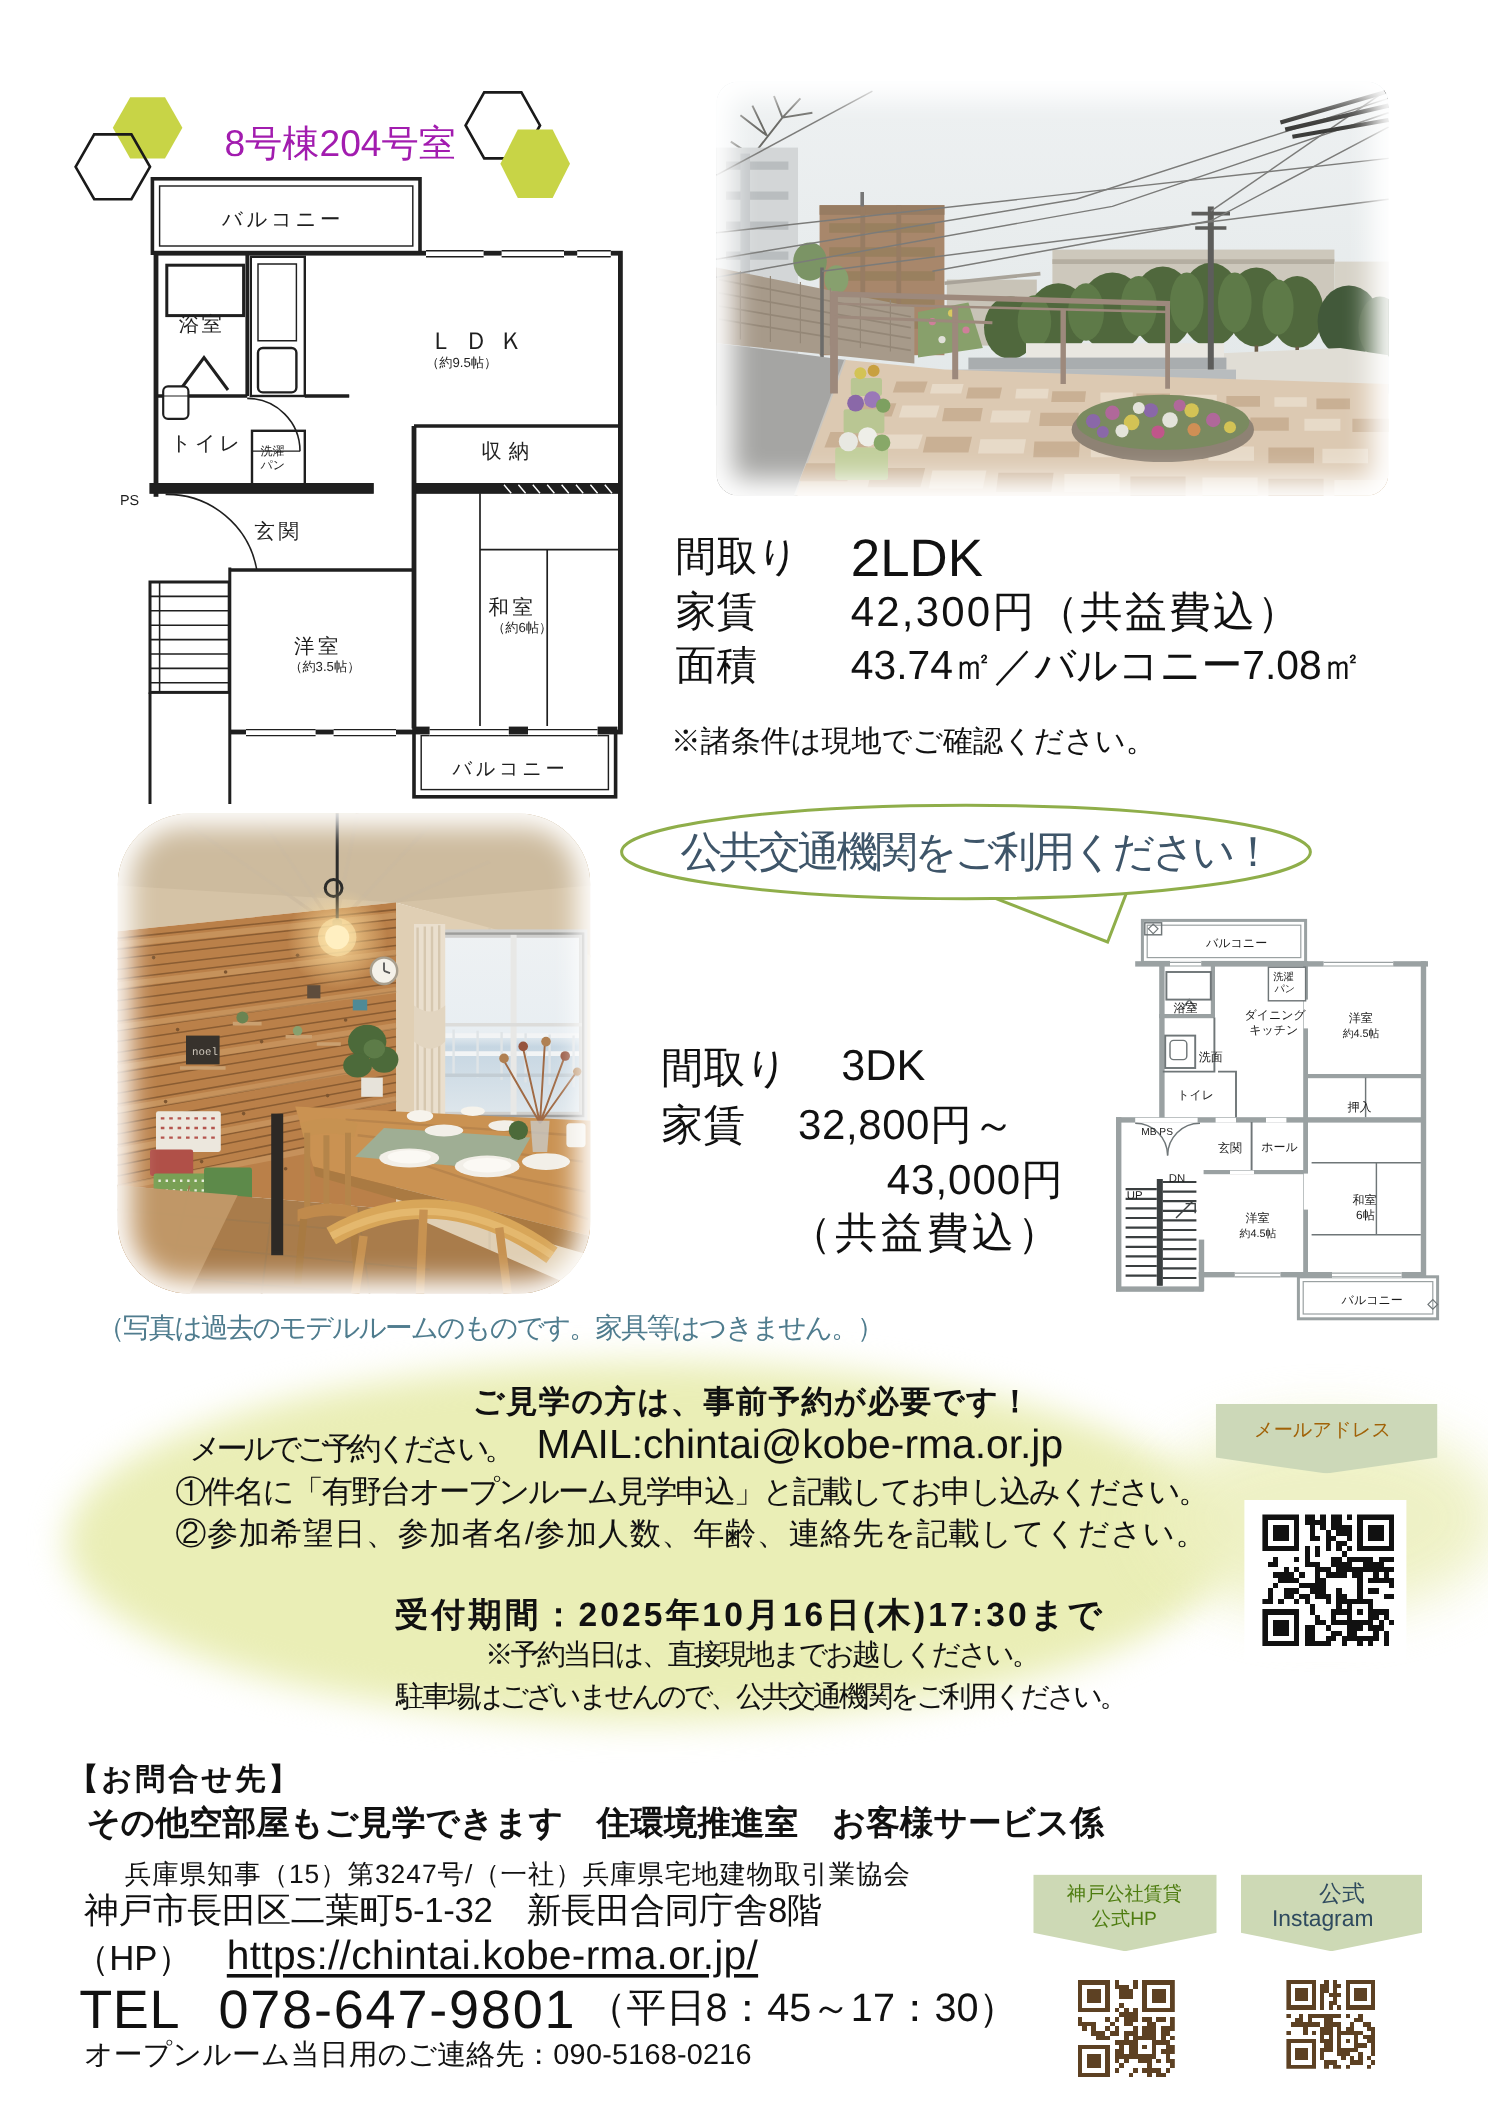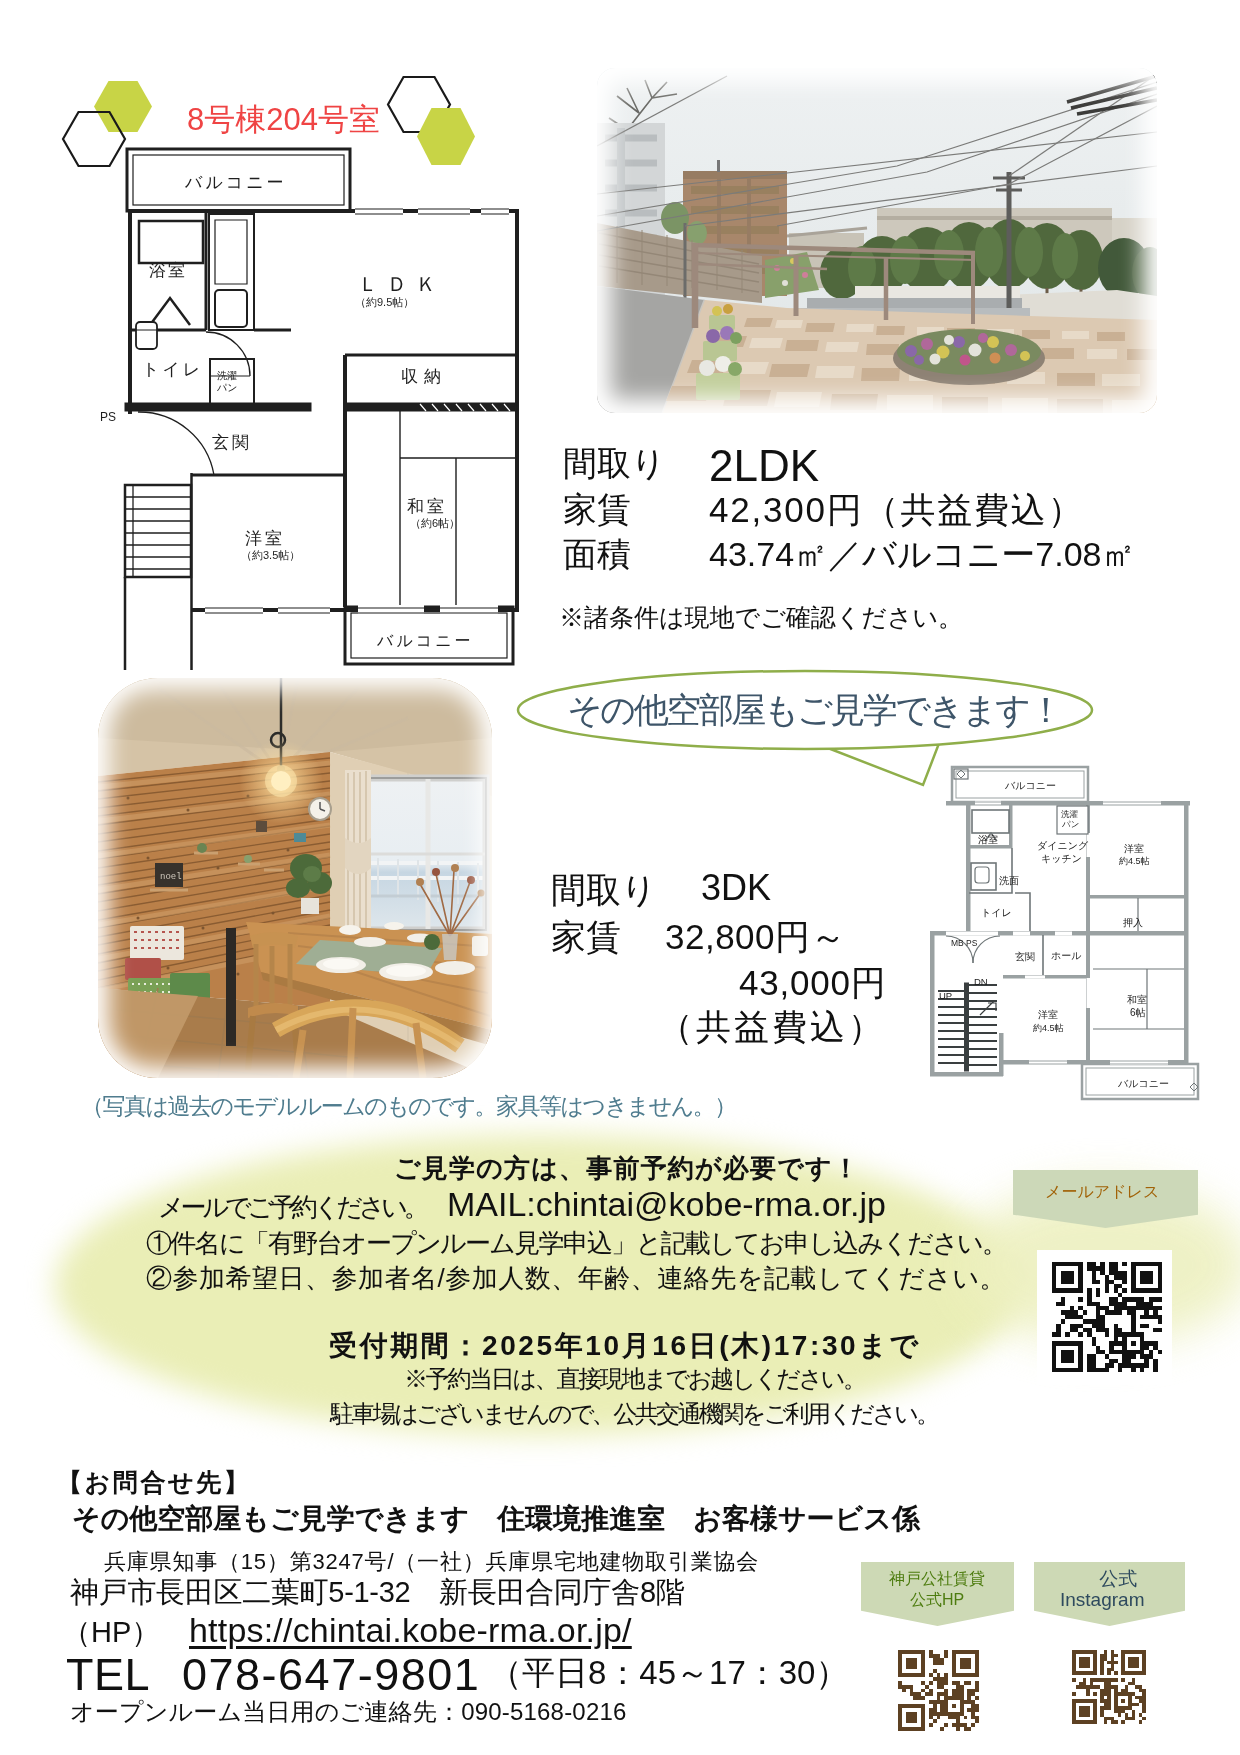--- a/index.html
+++ b/index.html
@@ -312,21 +312,21 @@
     <text x="0" y="281" font-size="12">PS</text>
     <text x="112" y="308" font-size="17" letter-spacing="3">玄関</text>
     <text x="145" y="404" font-size="17" letter-spacing="3">洋室</text>
     <text x="141" y="419" font-size="11">（約3.5帖）</text>
     <text x="307" y="372" font-size="17" letter-spacing="3">和室</text>
     <text x="310" y="387" font-size="11">（約6帖）</text>
     <text x="277" y="506" font-size="16" letter-spacing="3">バルコニー</text>
   </g>
 </svg>
 
-<div class="abs t" style="left:187px;top:99px;font-size:31px;color:#ef4444;">8号棟204号室</div>
+<div class="abs t" style="left:187px;top:99px;font-size:31px;color:#a21caf;">8号棟204号室</div>
 
 <div class="abs t" style="left:563px;top:441px;font-size:34px;">間取り</div>
 
 <div class="abs t" style="left:709px;top:441px;font-size:44px;">2LDK</div>
 
 <div class="abs t" style="left:563px;top:487px;font-size:34px;">家賃</div>
 
 <div class="abs t" style="left:709px;top:487px;font-size:35px;letter-spacing:1.8px;">42,300円（共益費込）</div>
 
 <div class="abs t" style="left:563px;top:532px;font-size:34px;">面積</div>
@@ -494,21 +494,21 @@
 </svg>
 
 <div class="abs" style="left:0;top:0;width:394px;height:400px;border-radius:55px;box-shadow:inset 0 0 22px 11px #ffffff;"></div>
 </div>
 
 <svg class="abs" style="left:505px;top:655px;" width="600" height="145" viewBox="0 0 600 145">
   <path d="M 310 88 L 418 130 L 438 78 Z" fill="#ffffff" stroke="#8fae4a" stroke-width="2.5"></path>
   <ellipse cx="300" cy="55" rx="287" ry="39" fill="#ffffff" stroke="#8fae4a" stroke-width="2.5"></ellipse>
 </svg>
 
-<div class="abs t" style="left:567px;top:687px;font-size:35px;letter-spacing:-2.5px;color:#3e5569;">その他空部屋もご見学できます！</div>
+<div class="abs t" style="left:567px;top:687px;font-size:35px;letter-spacing:-2.5px;color:#3e5569;">公共交通機関をご利用ください！</div>
 
 <svg class="abs" style="left:905px;top:753px;" width="300" height="360" viewBox="0 0 300 360">
   <g stroke="#9aa1a2" fill="none">
 
     <rect x="47" y="14" width="136" height="35" stroke-width="2.5"></rect>
     <rect x="51" y="18" width="128" height="27" stroke-width="1"></rect>
 
     <rect x="177" y="311" width="116" height="35" stroke-width="2.5"></rect>
     <rect x="181" y="315" width="108" height="27" stroke-width="1"></rect>
   </g>

